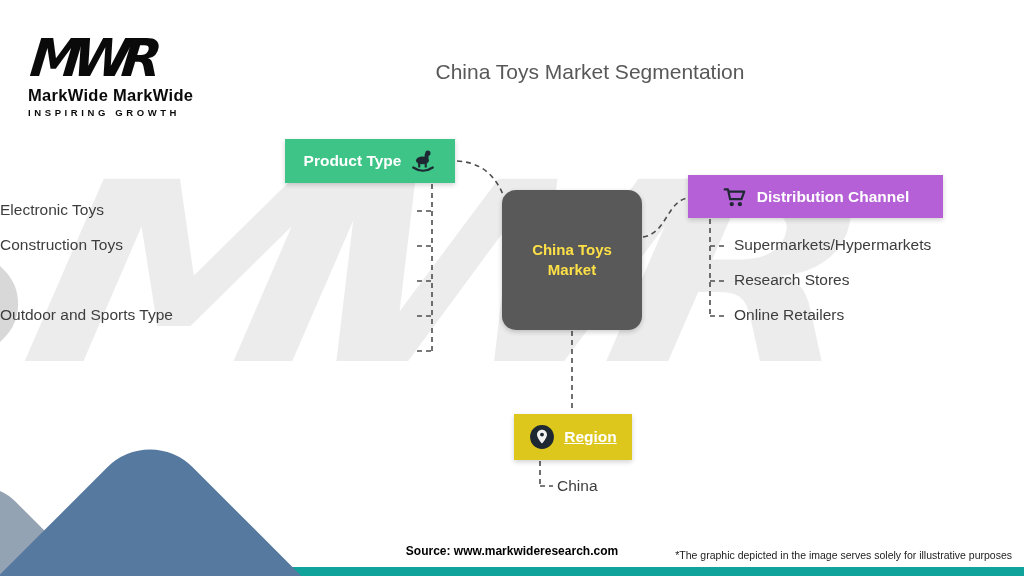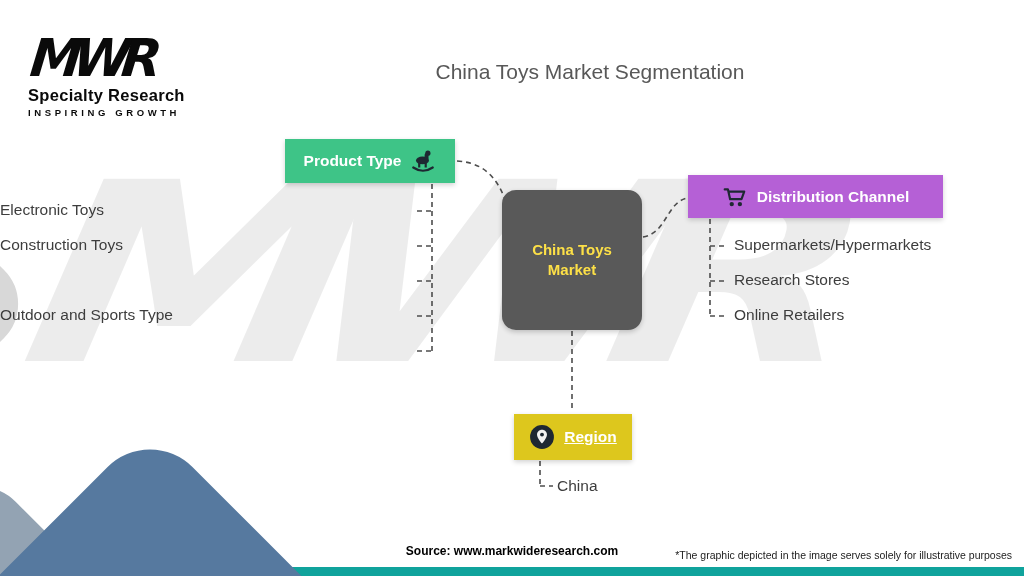--- a/index.html
+++ b/index.html
@@ -125,21 +125,21 @@
     <path d="M710,246 L725,246"></path>
     <path d="M710,281 L725,281"></path>
     <path d="M710,316 L725,316"></path>
 
     <path d="M540,461 L540,486"></path>
     <path d="M540,486 L553,486"></path>
   </svg>
 
   <div class="logo">
     <div class="logo-mwr">MWR</div>
-    <div class="logo-name">Specialty Research</div>
+    <div class="logo-name">MarkWide MarkWide</div>
     <div class="logo-tagline">INSPIRING GROWTH</div>
   </div>
 
   <div class="title">China Toys Market Segmentation</div>
 
   <div class="center-node">
     <span>China Toys</span>
     <span>Market</span>
   </div>
 

